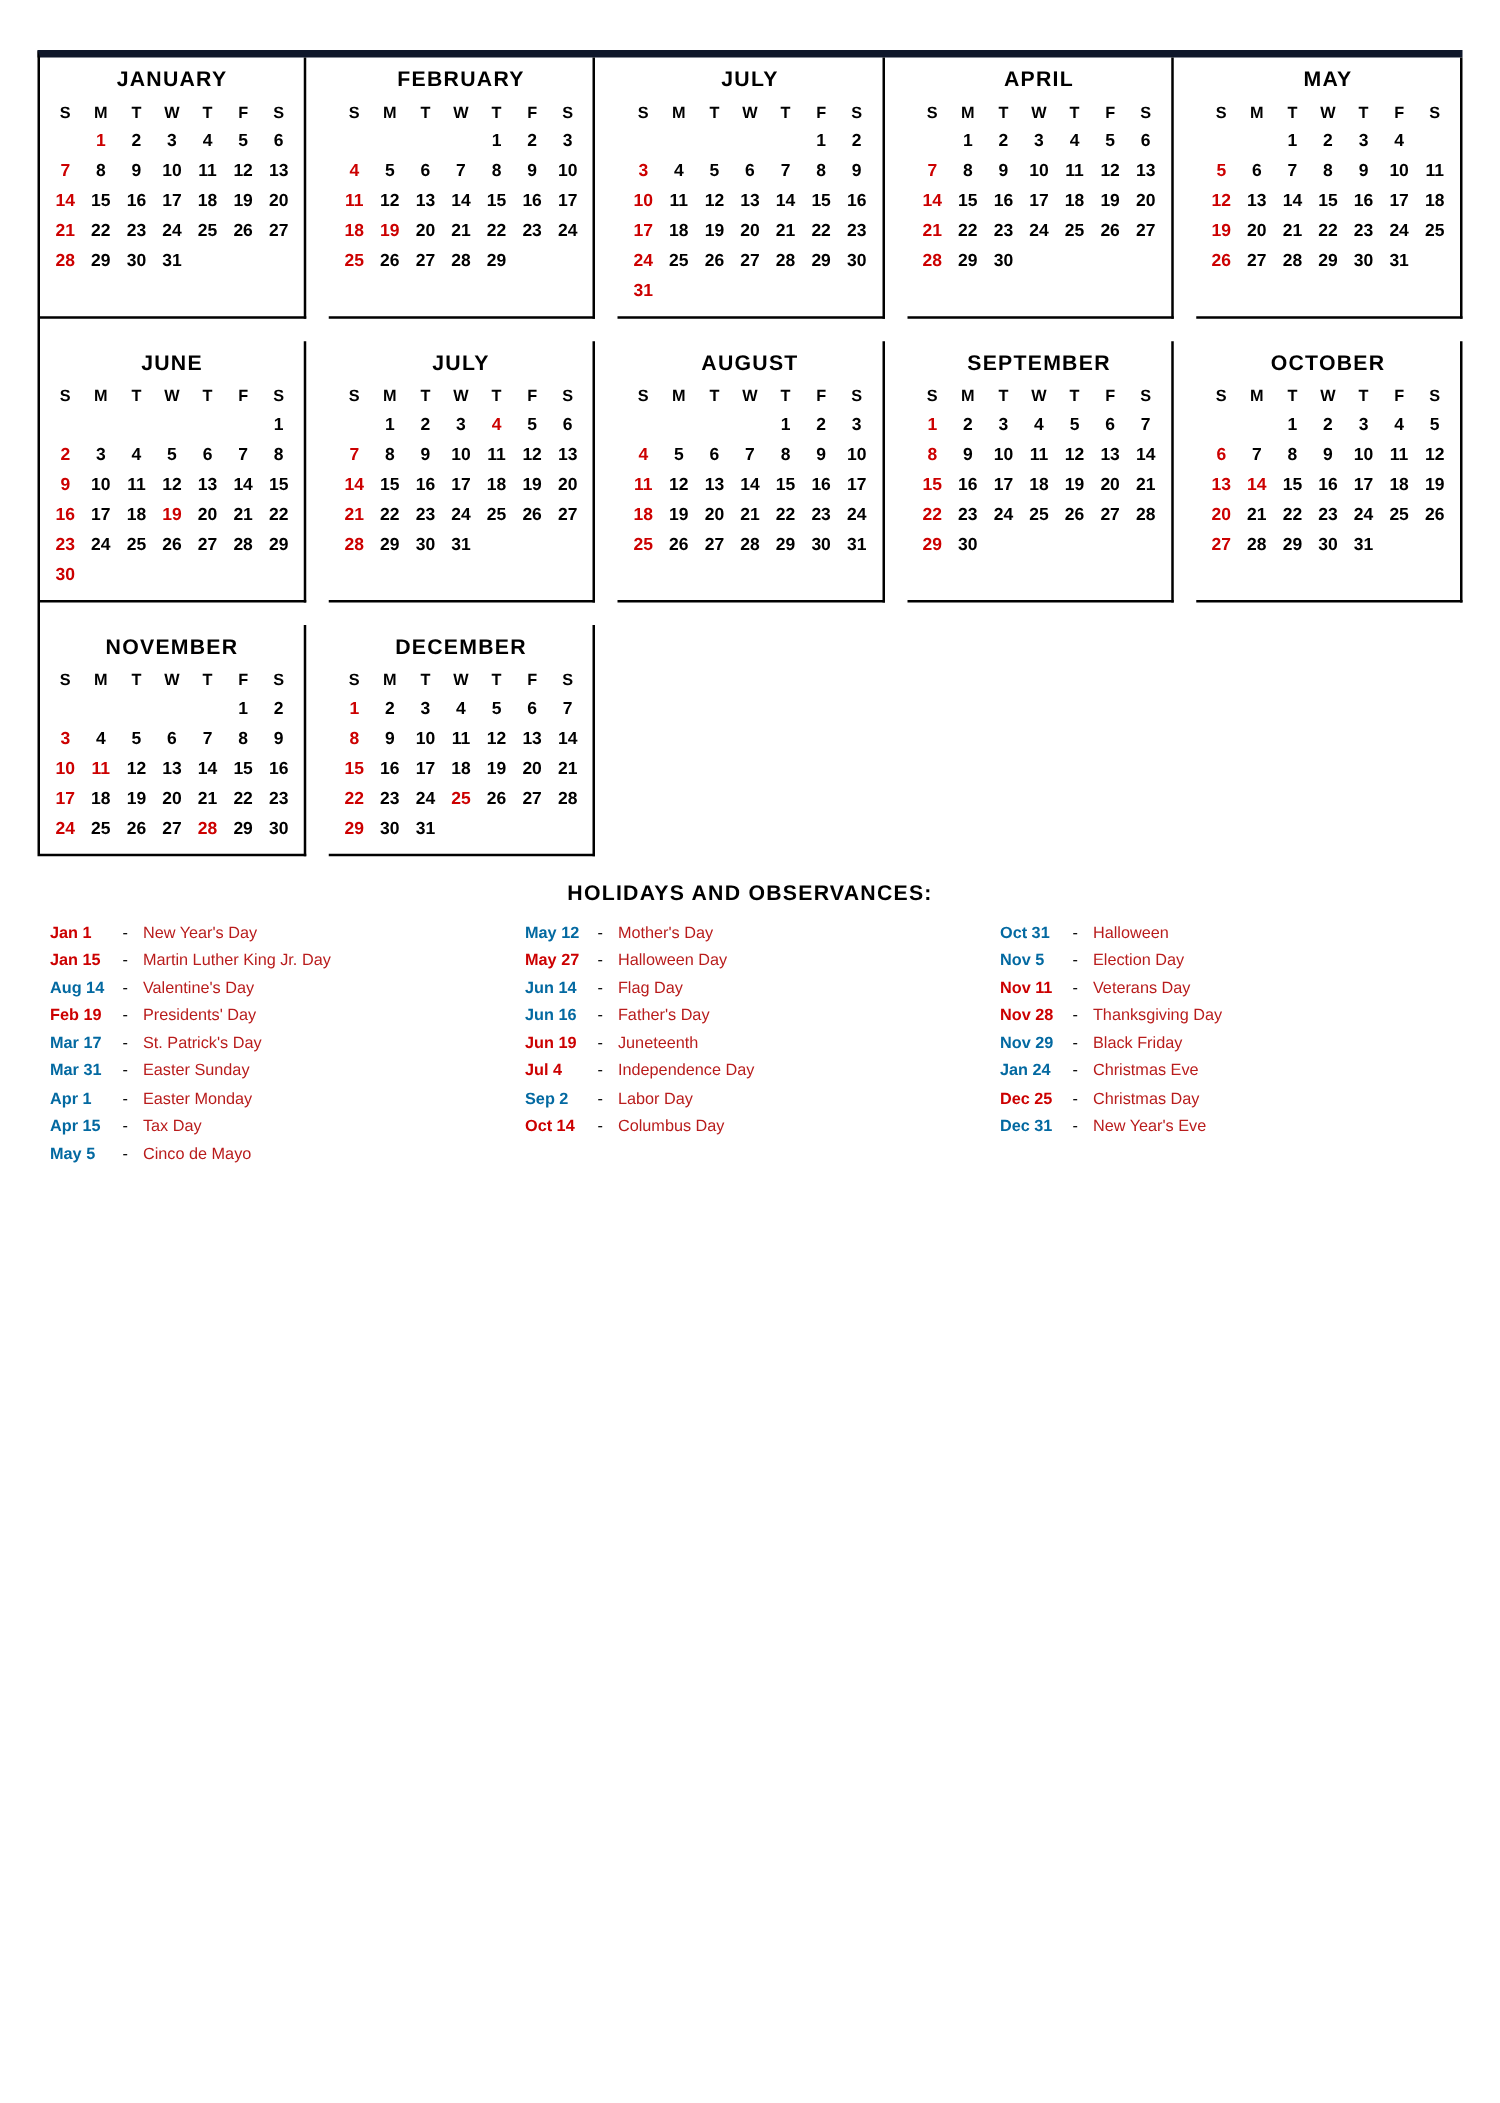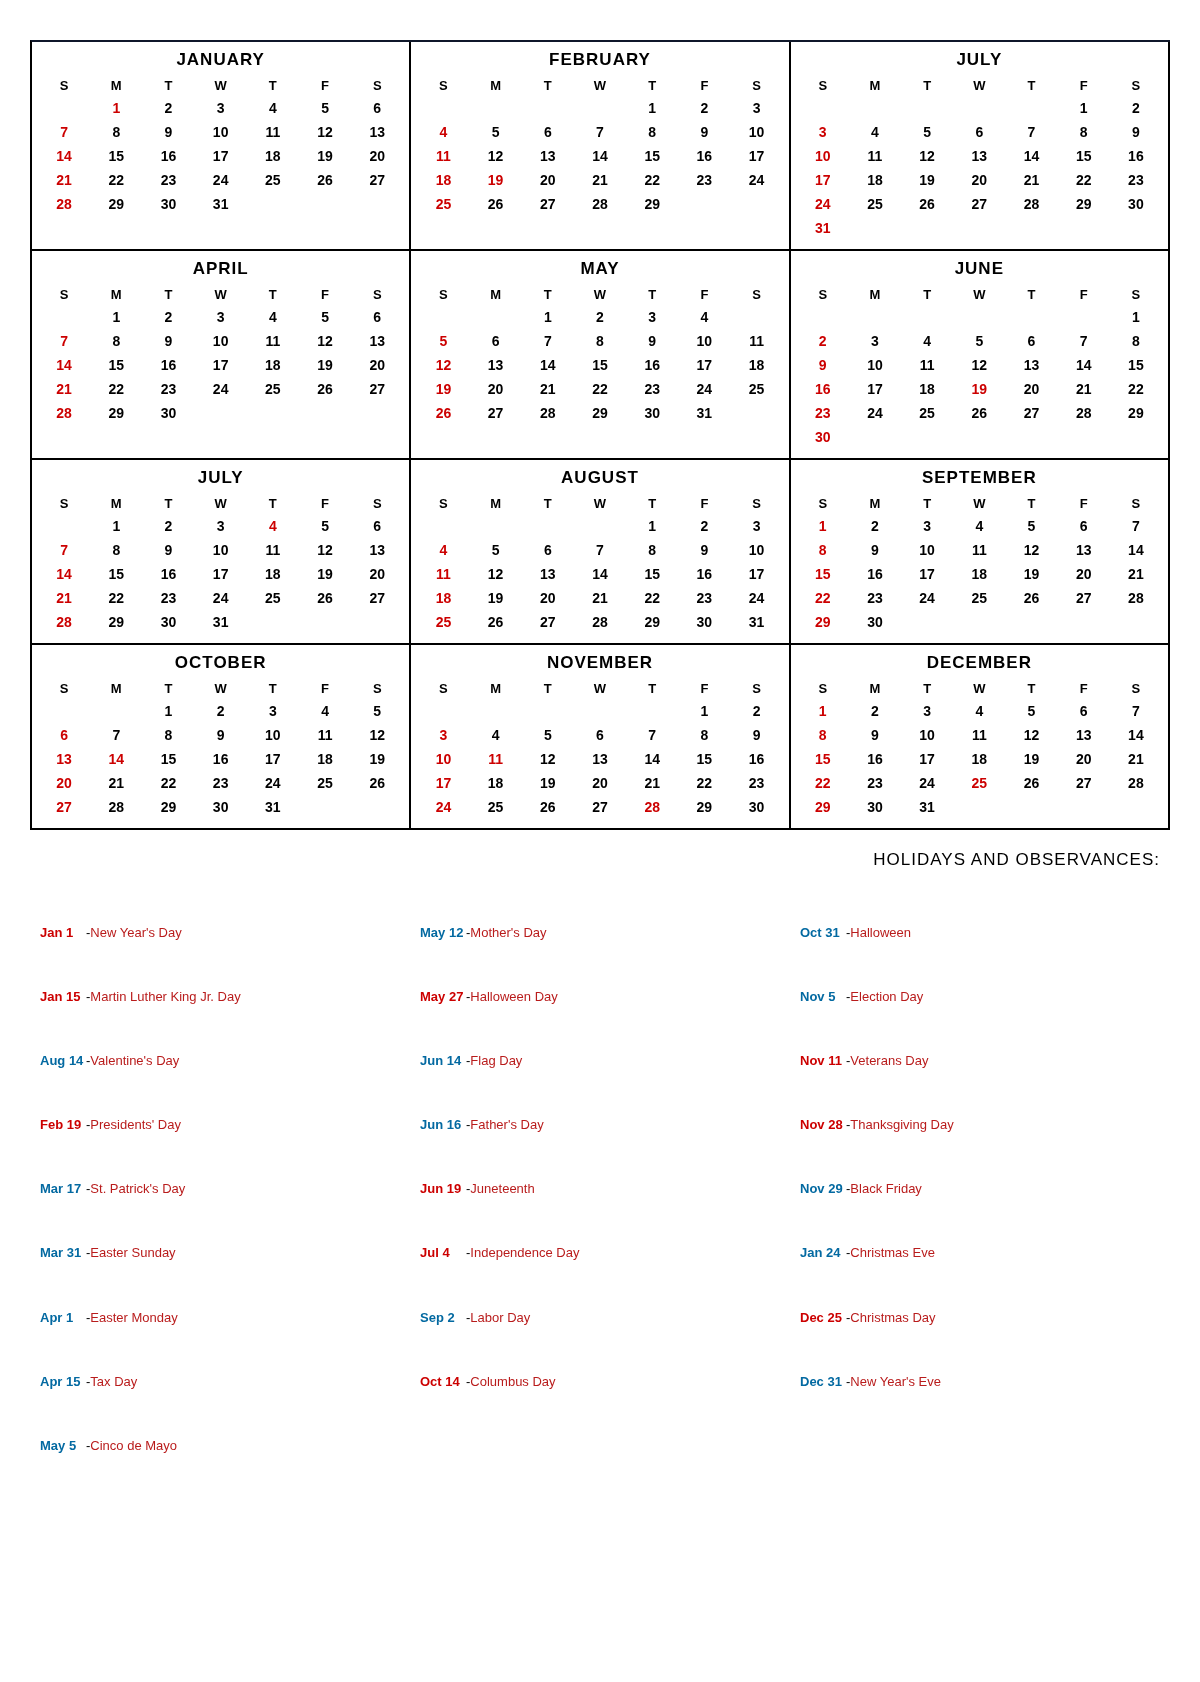--- a/index.html
+++ b/index.html
@@ -28,24 +28,25 @@
       letter-spacing: 4px;
     }
     .header .website {
       font-size: 18px;
       color: #000;
       margin-top: 4px;
     }
 
     .calendar-grid {
       display: grid;
-      grid-template-columns: repeat(3, 1fr);
-      border-top: 2px solid #0f172a;
+      grid-template-columns: repeat(5, 1fr);
+      border-top: 6px solid #0f172a;
       border-left: 2px solid #000;
       margin-top: 20px;
+      gap: 18px;
     }
     .month-block {
       border-right: 2px solid #000;
       border-bottom: 2px solid #000;
       padding: 8px 6px 10px;
     }
     .month-name {
       text-align: center;
       font-weight: 900;
       font-size: 17px;
@@ -79,38 +80,37 @@
     .day-cell.sunday { color: #cc0000; }
     .day-cell.empty { }
     .day-cell.red-special { color: #cc0000; }
 
     
     .holidays-section {
       margin-top: 20px;
       padding: 0 10px;
     }
     .holidays-title {
-      text-align: right;
-      font-weight: 400;
+      text-align: center;
+      font-weight: 700;
       font-size: 17px;
       letter-spacing: 1px;
       margin-bottom: 10px;
     }
     .holidays-columns {
       display: grid;
       grid-template-columns: repeat(3, 1fr);
       gap: 0 20px;
     }
     .holiday-entry {
       display: flex;
       align-items: flex-start;
-      gap: 0;
+      gap: 12px;
       font-size: 13px;
       line-height: 1.7;
-      margin-top: 42px;
     }
     .holiday-date {
       min-width: 46px;
       font-weight: 600;
       color: #0369a1;
     }
     .holiday-date.red { color: #cc0000; }
     .holiday-dash {
       color: #000;
     }

